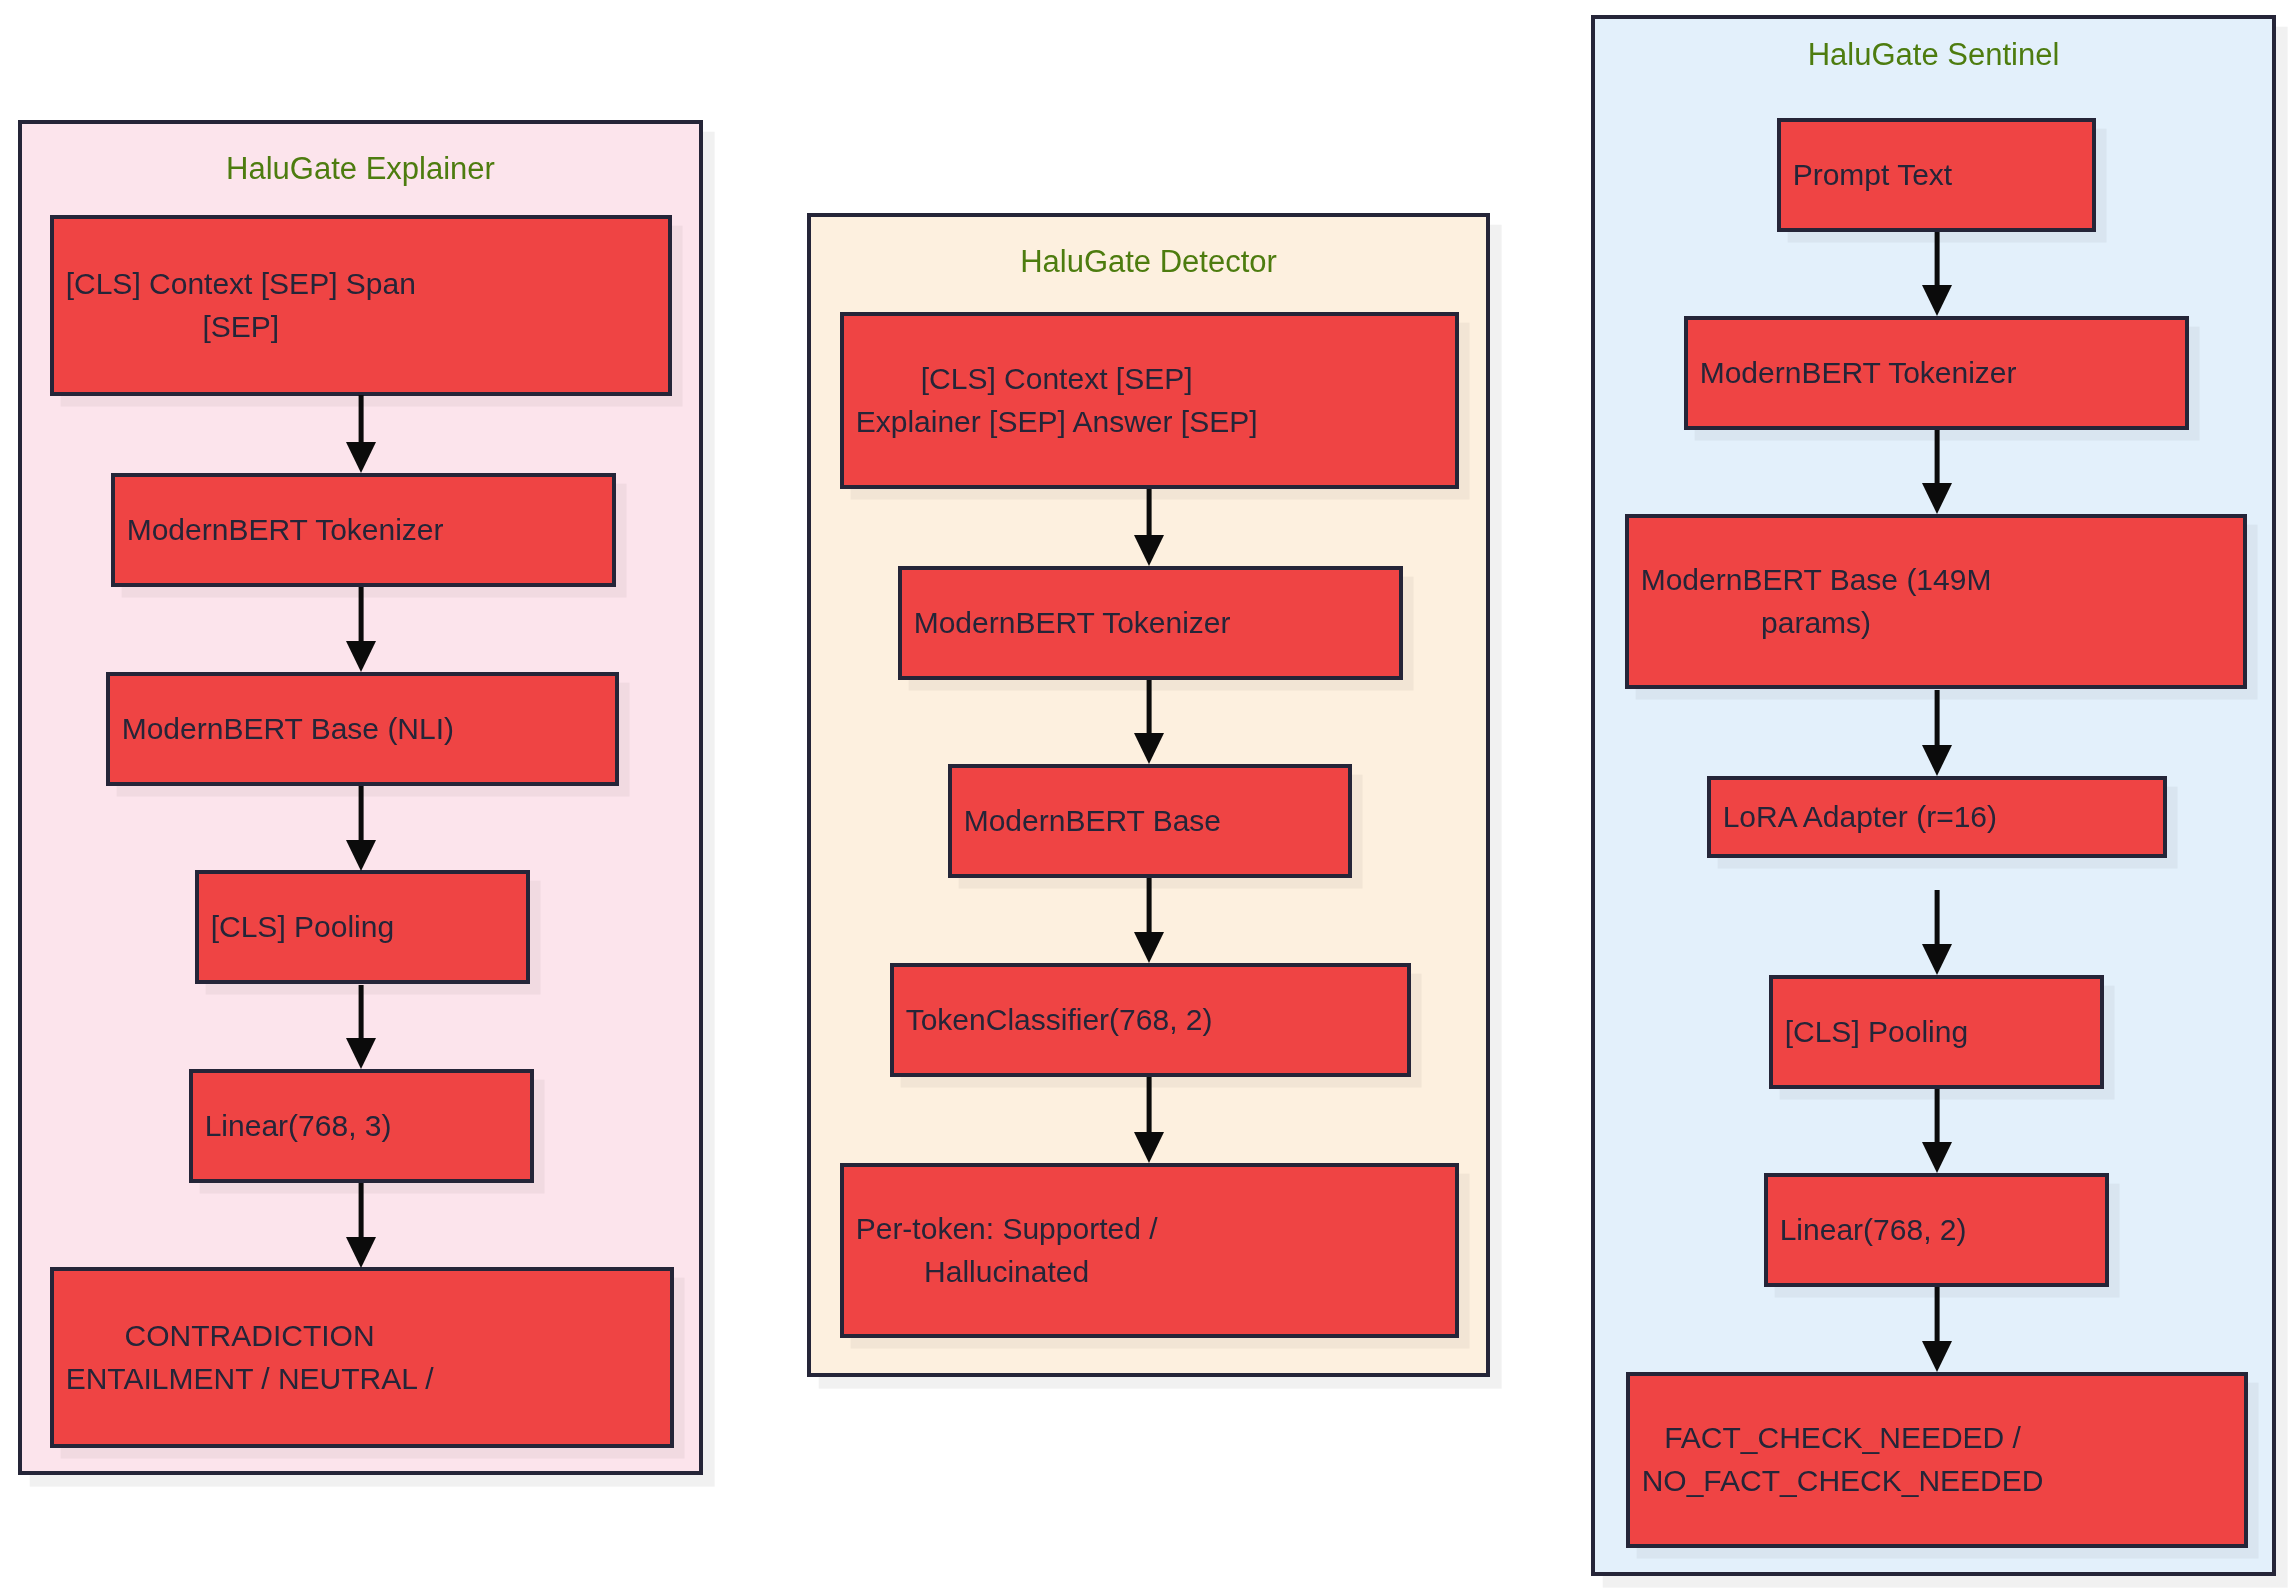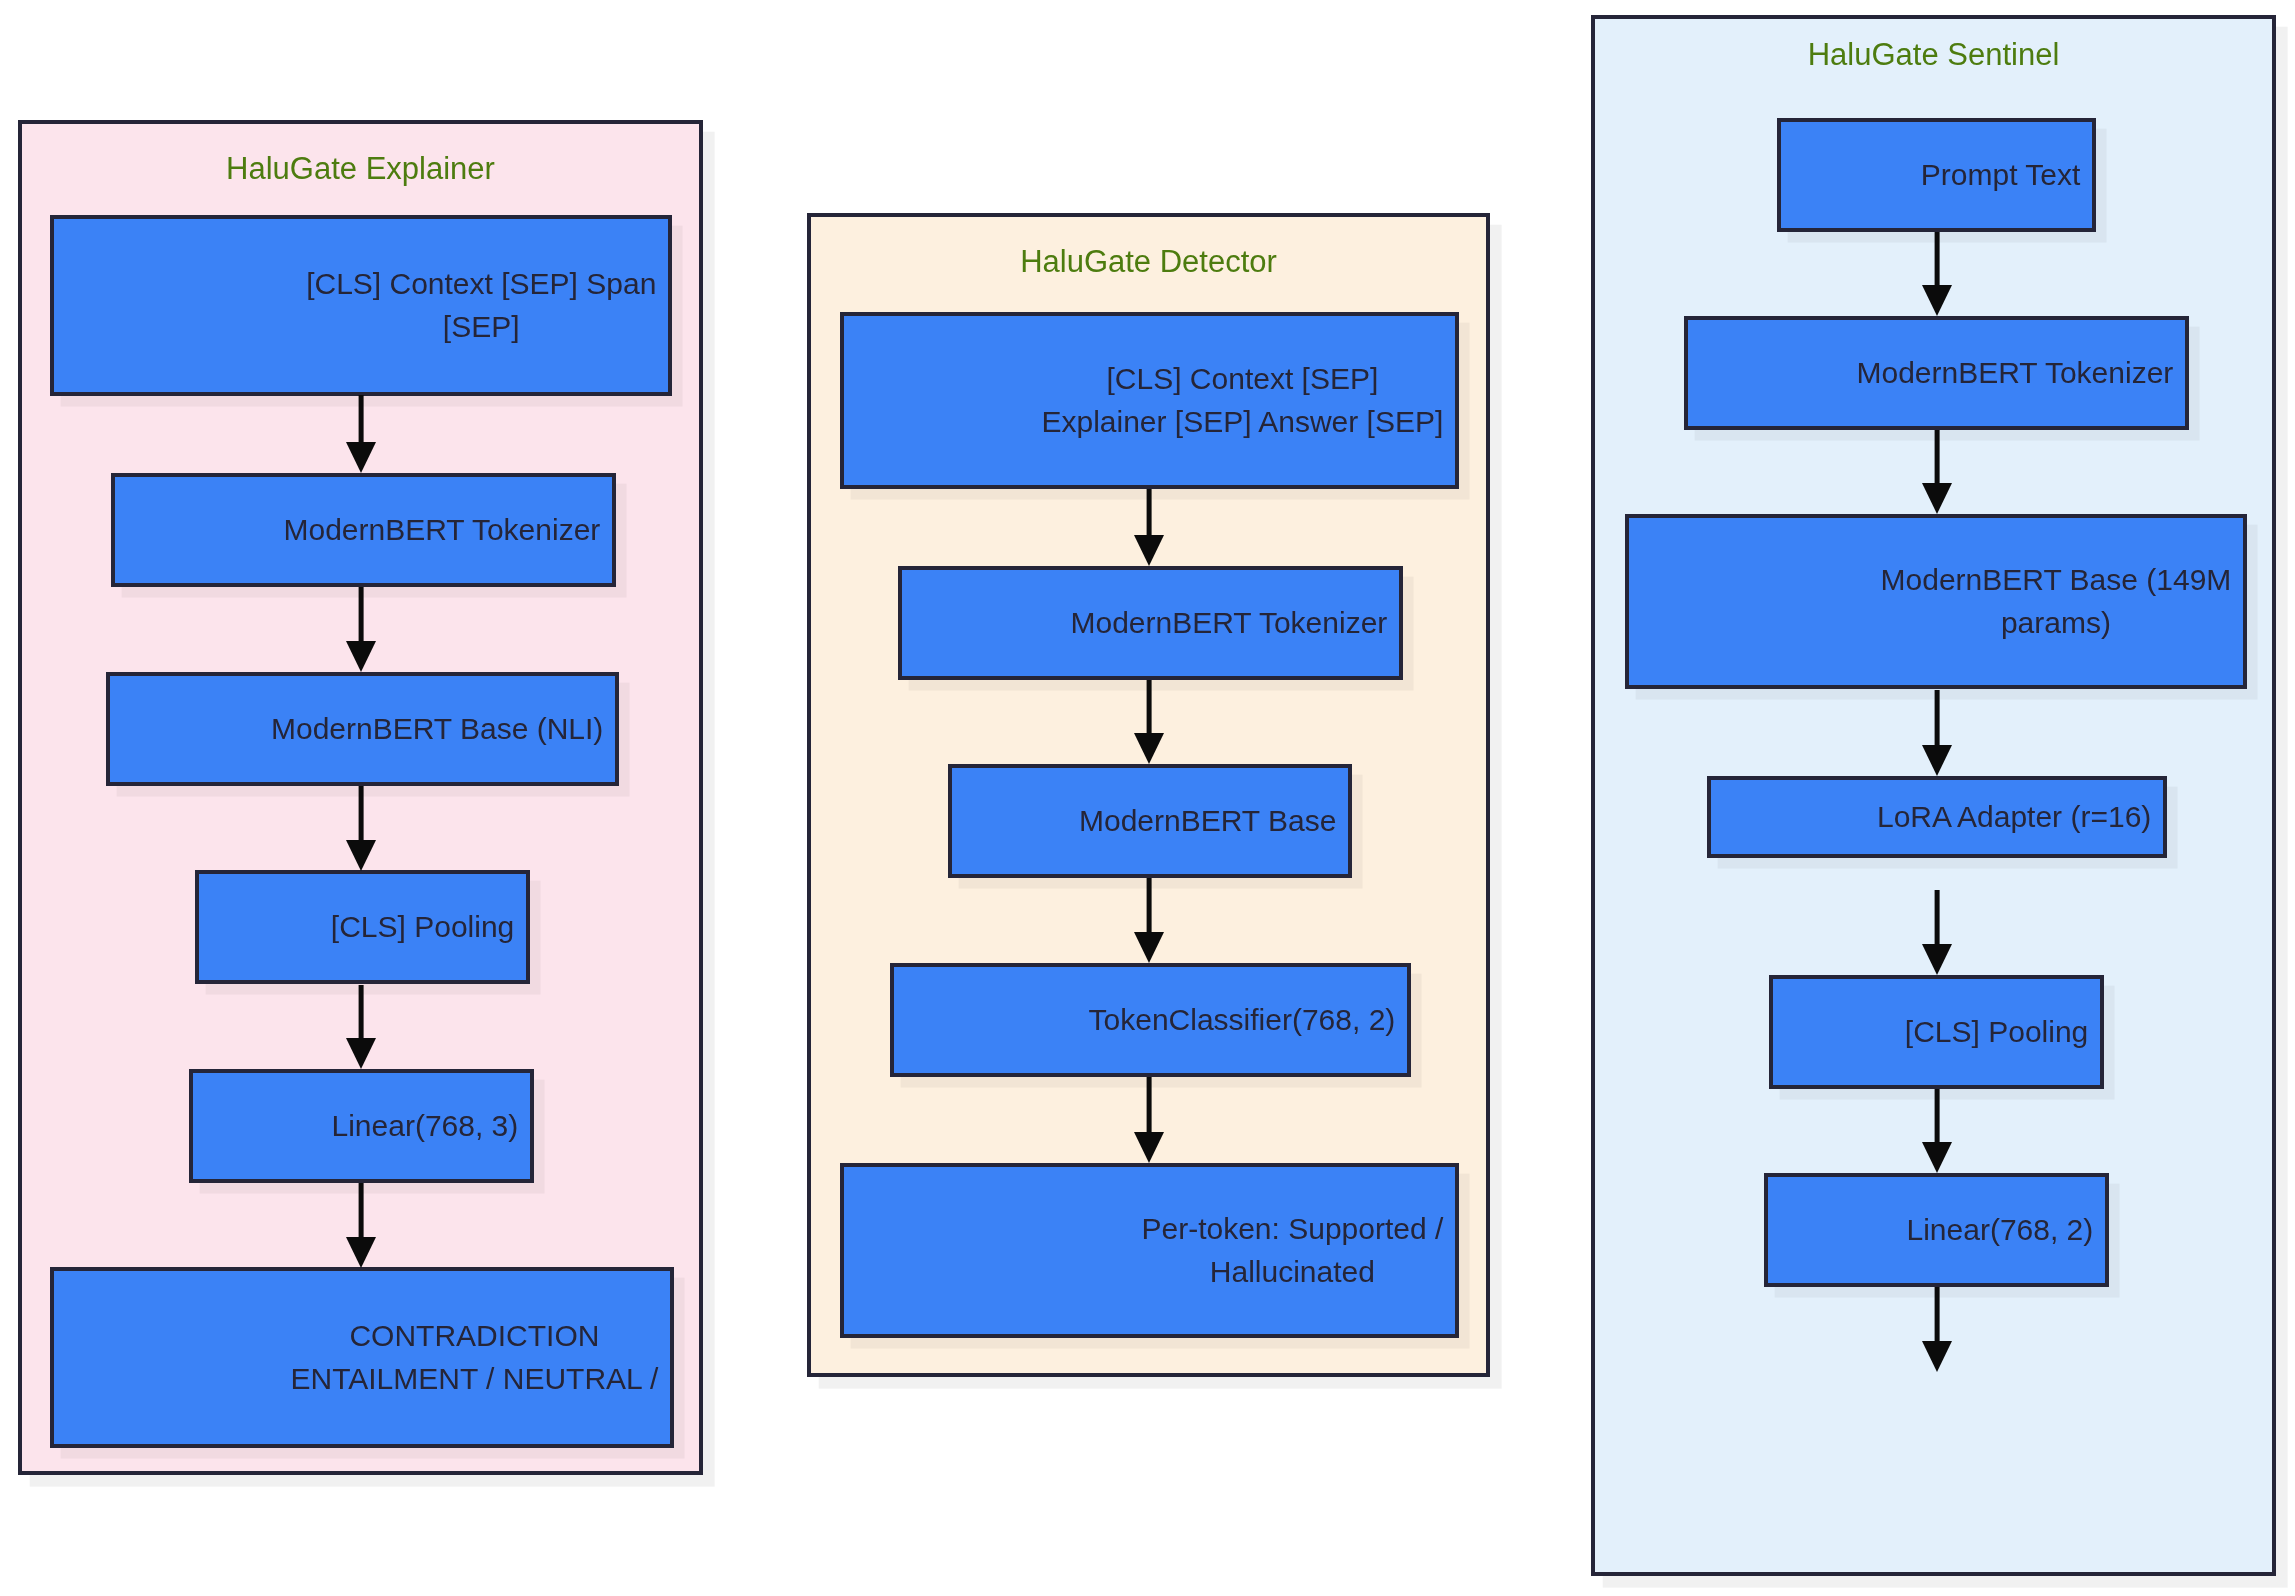--- a/index.html
+++ b/index.html
@@ -36,25 +36,25 @@
     font-size: 31px;
     line-height: 1.1;
     white-space: nowrap;
     font-family: "Liberation Sans", sans-serif;
   }
 
   
   .node {
     position: absolute;
     box-sizing: border-box;
-    background: #3b82f6;
+    background: #ef4444;
     border: 4.8px solid #252538;
     display: flex;
     align-items: center;
-    justify-content: flex-end;
+    justify-content: flex-start;
     text-align: center;
     color: #252538;
     font-size: 30px;
     line-height: 1.42;
     padding: 3.2px 11.7px;
     box-shadow: 10.6px 10.6px 0 0 rgba(0,0,0,0.045);
   }
   .node span { display: block; }
 
   
@@ -212,20 +212,26 @@
   </div>
 
   <div class="node" style="left:1769px; top:975px; width:335px; height:114px;">
     <span>[CLS] Pooling</span>
   </div>
 
   <div class="node" style="left:1764px; top:1173px; width:345px; height:114px;">
     <span>Linear(768, 2)</span>
   </div>
 
+  <div class="node" style="left:1626px; top:1372px; width:622px; height:176px;">
+    <span>
+      <span>FACT_CHECK_NEEDED /</span>
+      <span>NO_FACT_CHECK_NEEDED</span>
+    </span>
+  </div>
 
   <div class="arrow" style="left:1937px; top:232px; height:84px;">
     <div class="shaft" style="height:53px;"></div>
       <div class="head" style="top:53px;"></div>
   </div>
   <div class="arrow" style="left:1937px; top:430px; height:84px;">
     <div class="shaft" style="height:53px;"></div>
       <div class="head" style="top:53px;"></div>
   </div>
   <div class="arrow" style="left:1937px; top:690px; height:86px;">

